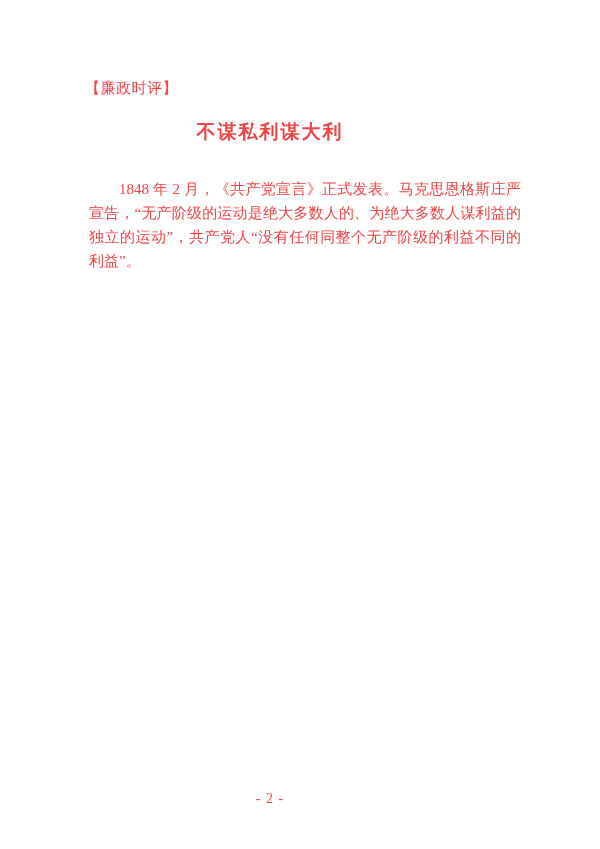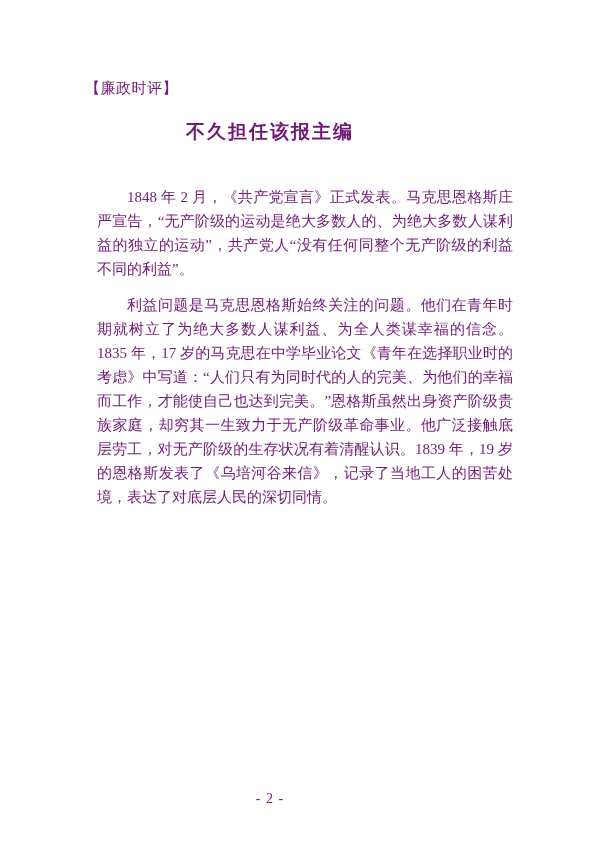--- a/index.html
+++ b/index.html
@@ -5,21 +5,21 @@
   html, body {
     margin: 0;
     padding: 0;
     background: #ffffff;
   }
   .page {
     position: relative;
     width: 540px;
     height: 849px;
     background: #ffffff;
-    color: #701a75;
+    color: #ef4444;
     font-family: "Liberation Serif", "DejaVu Serif", serif;
     overflow: hidden;
   }
   .section-label {
     position: absolute;
     left: 85px;
     top: 79px;
     font-size: 15px;
     letter-spacing: 0.5px;
     white-space: nowrap;
@@ -39,41 +39,40 @@
     position: absolute;
     left: 85px;
     width: 440px;
     top: 173px;
     font-size: 15px;
     line-height: 24px;
     text-align: justify;
     text-justify: inter-ideograph;
   }
   .article-body p {
-    margin: 12px;
+    margin: 4px;
     padding: 0;
     text-indent: 2em;
   }
   .page-number {
     position: absolute;
     left: 0;
     right: 0;
     top: 791px;
     text-align: center;
     font-size: 14px;
     letter-spacing: 1px;
   }
 </style>
 </head>
 <body>
 
 <div class="page">
   <div class="section-label">【廉政时评】</div>
 
-  <h1 class="article-title">不久担任该报主编</h1>
+  <h1 class="article-title">不谋私利谋大利</h1>
 
   <div class="article-body">
     <p>1848 年 2 月，《共产党宣言》正式发表。马克思恩格斯庄严宣告，“无产阶级的运动是绝大多数人的、为绝大多数人谋利益的独立的运动”，共产党人“没有任何同整个无产阶级的利益不同的利益”。</p>
-    <p>利益问题是马克思恩格斯始终关注的问题。他们在青年时期就树立了为绝大多数人谋利益、为全人类谋幸福的信念。1835 年，17 岁的马克思在中学毕业论文《青年在选择职业时的考虑》中写道：“人们只有为同时代的人的完美、为他们的幸福而工作，才能使自己也达到完美。”恩格斯虽然出身资产阶级贵族家庭，却穷其一生致力于无产阶级革命事业。他广泛接触底层劳工，对无产阶级的生存状况有着清醒认识。1839 年，19 岁的恩格斯发表了《乌培河谷来信》，记录了当地工人的困苦处境，表达了对底层人民的深切同情。</p>
   </div>
 
   <div class="page-number">- 2 -</div>
 </div>
 
 </body></html>

